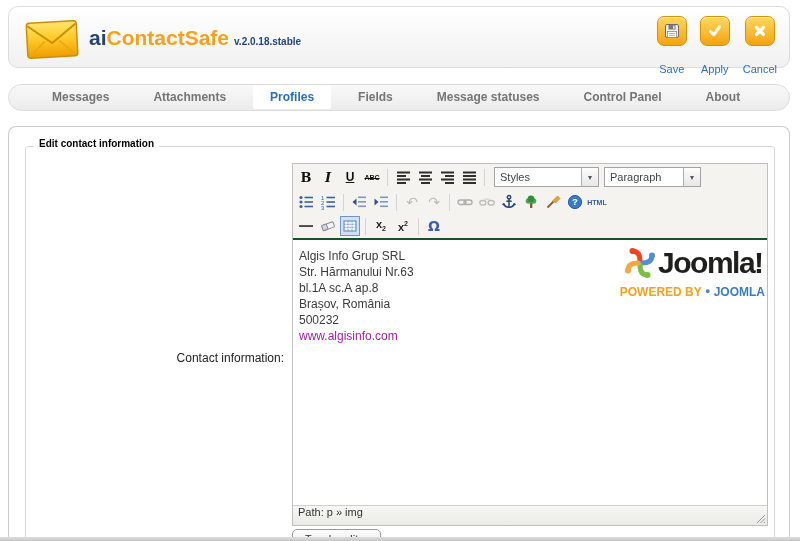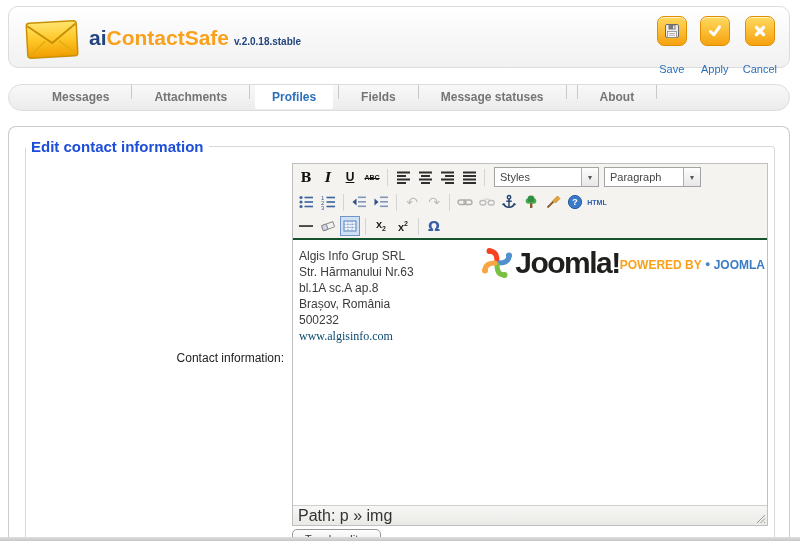--- a/index.html
+++ b/index.html
@@ -27,22 +27,22 @@
     display:flex;align-items:flex-start;padding:0 26px;}
   .tab{font-size:12px;font-weight:bold;color:#757575;padding:5px 17px;border-radius:2px;cursor:pointer;white-space:nowrap;}
   .tab.active{background:#fff;color:#2a6fbb;}
   .tab-divider{width:1px;height:14px;background:#c9c9c9;margin:0 5px;}
 
   
   .main-panel{position:absolute;left:8px;top:126px;width:782px;height:430px;box-sizing:border-box;
     border:1px solid #cccccc;border-bottom:none;border-radius:8px 8px 0 0;background:#fff;}
   .fieldset{position:absolute;left:16px;top:19px;width:750px;height:420px;box-sizing:border-box;
     border:1px solid #d8d8d8;border-radius:3px;}
-  .legend{position:absolute;left:0;top:-9px;background:#fff;padding:0 5px;
-    color:#1d4ed8;font-weight:bold;font-size:15px;}
+  .legend{position:absolute;left:8px;top:-9px;background:#fff;padding:0 5px;
+    color:#000000;font-weight:bold;font-size:10px;}
   .field-label{position:absolute;left:0;top:204px;width:258px;text-align:right;
     font-size:12px;color:#222;}
 
   
   .editor{position:absolute;left:266px;top:16px;width:476px;box-sizing:border-box;
     border:1px solid #bfbfbf;background:#f4f3f0;}
   .tb-row{display:flex;align-items:center;padding:0 2px;}
   .tb-row.r1{height:26px;}
   .tb-row.r2{height:24px;}
   .tb-row.r3{height:24px;}
@@ -64,33 +64,33 @@
     font-size:11px;color:#444;margin-left:5px;box-sizing:border-box;cursor:pointer;}
   .lb-text{padding:0 5px;}
   .lb-text.styles{width:76px;}
   .lb-text.format{width:68px;}
   .lb-arrow{width:16px;height:100%;border-left:1px solid #aeaeae;display:flex;align-items:center;
     justify-content:center;font-size:8px;color:#555;background:linear-gradient(#fdfdfd,#e7e7e7);}
 
   .content{position:relative;height:267px;background:#fff;border-top:2px solid #14532d;
     padding:8px 6px;box-sizing:border-box;font-size:12px;color:#3b3b3b;line-height:16px;cursor:text;}
   .content .line{white-space:nowrap;}
-  .content .weblink{color:#0c4a6e;cursor:pointer;font-family:Liberation Serif, serif;}
-
-  .joomla{position:absolute;top:5px;right:2px;display:flex;flex-direction:row;align-items:center;}
+  .content .weblink{color:#a21caf;cursor:pointer;}
+
+  .joomla{position:absolute;top:5px;right:2px;display:flex;flex-direction:column;align-items:center;}
   .joomla-top{display:flex;align-items:center;}
   .joomla-word{font-size:30px;font-weight:bold;color:#1f1f1d;letter-spacing:-1.5px;line-height:1;}
   .powered{font-size:12px;font-weight:bold;margin-top:2px;white-space:nowrap;}
   .p-by{color:#f9a11b;}
   .p-dot{color:#4a87c5;font-size:9px;vertical-align:2px;}
   .p-brand{color:#3a7cc4;}
 
   .pathbar{position:relative;height:19px;border-top:1px solid #cfcfcf;
-    background:linear-gradient(#f7f7f5,#e9e9e6);display:flex;align-items:flex-end;
-    font-size:16px;color:#333;padding-left:5px;}
+    background:linear-gradient(#f7f7f5,#e9e9e6);display:flex;align-items:flex-start;
+    font-size:11px;color:#333;padding-left:5px;}
   .resize-handle{position:absolute;right:1px;bottom:1px;cursor:se-resize;}
 
   .toggle-btn{position:absolute;left:266px;top:382px;padding:3px 12px 6px;font-size:11px;color:#333;
     font-family:"Liberation Sans",sans-serif;
     background:linear-gradient(#fdfdfd,#e5e5e5);border:1px solid #999;border-radius:5px;cursor:pointer;}
 
   .bottom-bar{position:absolute;left:0;top:537px;width:800px;height:4px;
     background:linear-gradient(#dedede,#c6c6c6);z-index:5;}
 </style>
 </head>
@@ -153,20 +153,21 @@
     <div class="tab">Messages</div>
     <div class="tab-divider"></div>
     <div class="tab">Attachments</div>
     <div class="tab-divider"></div>
     <div class="tab active">Profiles</div>
     <div class="tab-divider"></div>
     <div class="tab">Fields</div>
     <div class="tab-divider"></div>
     <div class="tab">Message statuses</div>
     <div class="tab-divider"></div>
+    <div class="tab">Control Panel</div>
     <div class="tab-divider"></div>
     <div class="tab">About</div>
     <div class="tab-divider"></div>
   </div>
 
   <div class="main-panel">
     <div class="fieldset">
       <div class="legend">Edit contact information</div>
       <div class="field-label">Contact information:</div>
 

